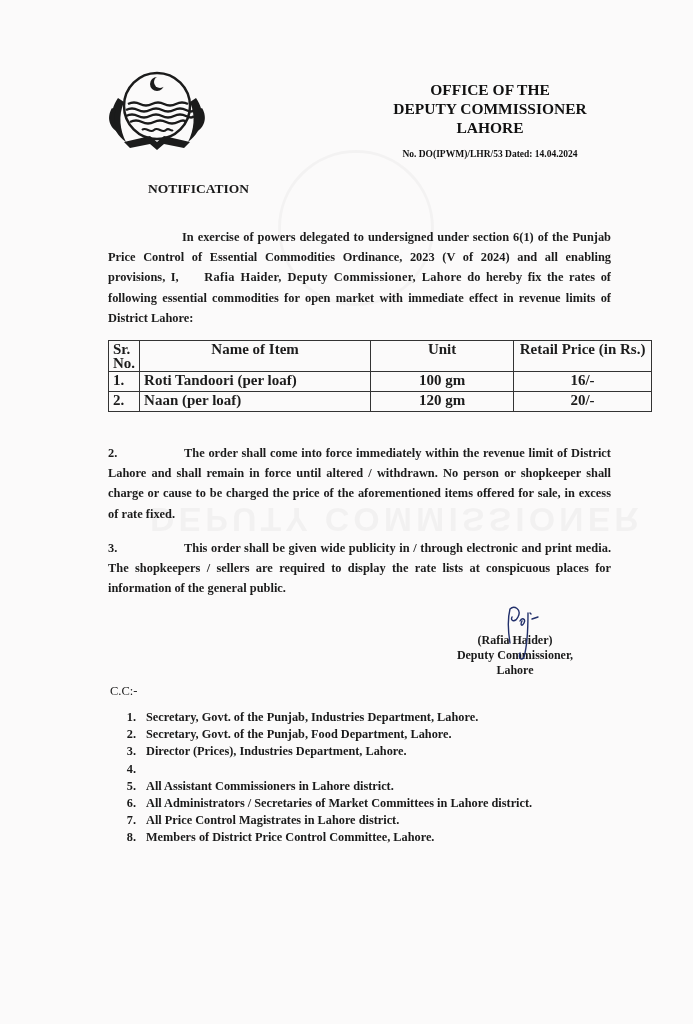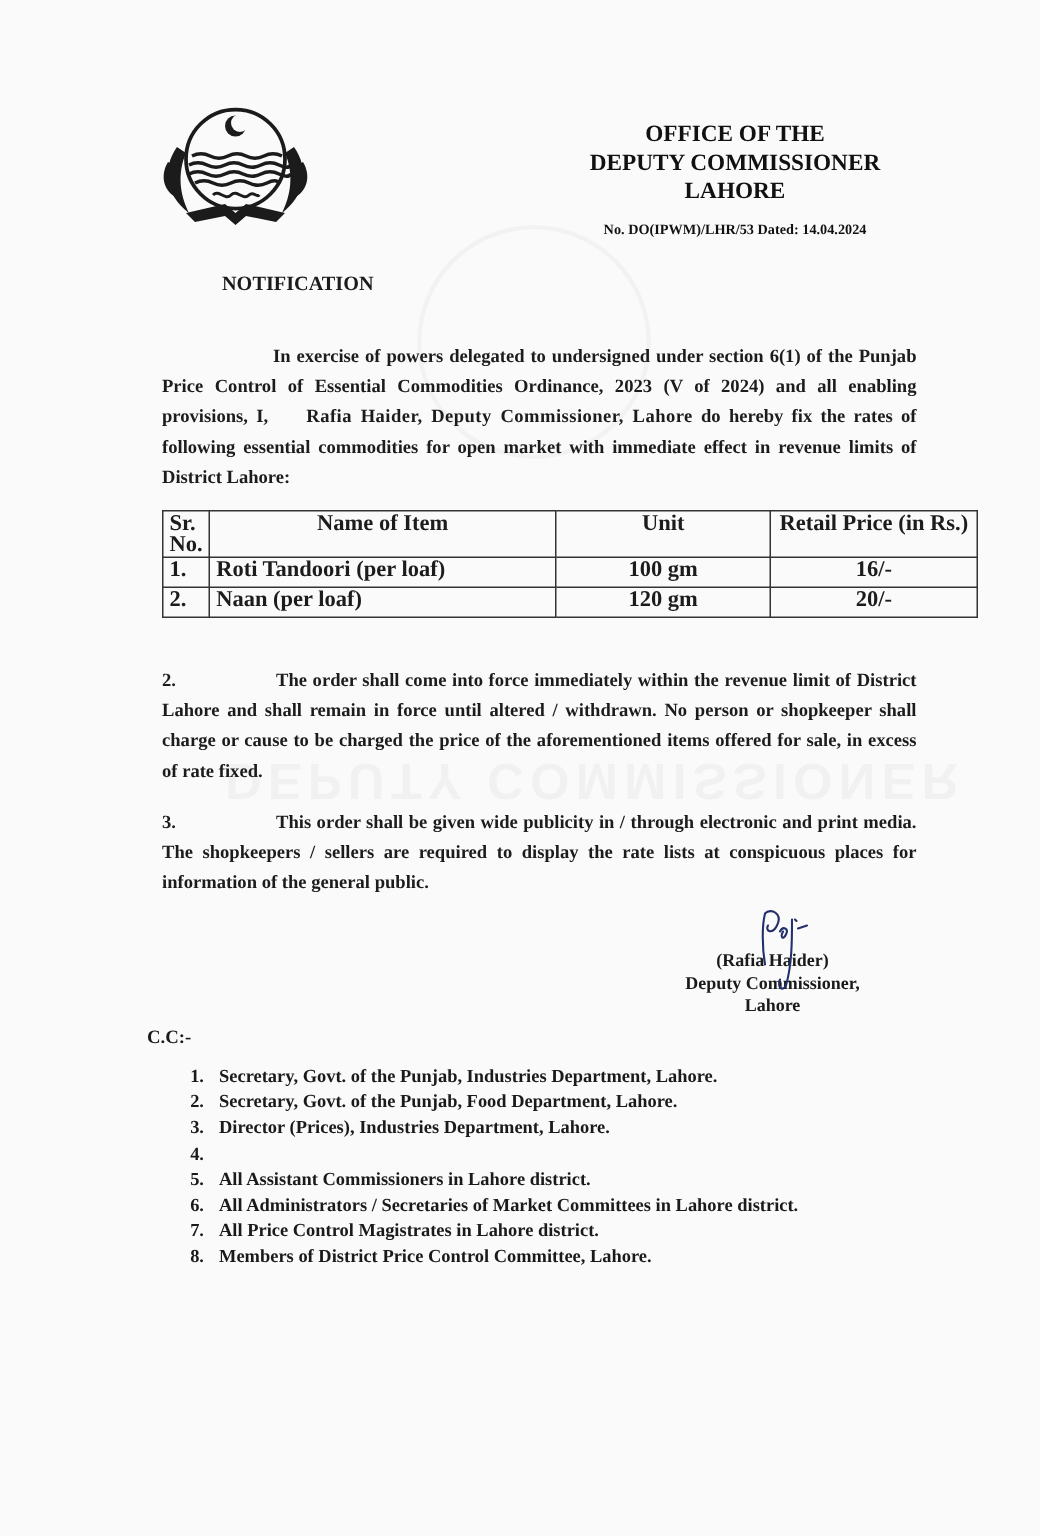--- a/index.html
+++ b/index.html
@@ -98,23 +98,23 @@
       width: 150px;
       text-align: center;
       font-size: 12px;
       font-weight: bold;
       line-height: 15px;
     }
     .sign svg { position: absolute; left: 60px; top: 0; }
     .sign .lines { margin-top: 30px; }
     .cc-label {
       position: absolute;
-      left: 98px; top: 684px;
+      left: 110px; top: 684px;
       font-size: 12.5px;
-      font-weight: bold;
+      font-weight: normal;
     }
     ol.cc {
       position: absolute;
       left: 110px; top: 709px;
       margin: 0;
       padding: 0;
       list-style: none;
       font-size: 12.3px;
       font-weight: bold;
       line-height: 17.2px;

